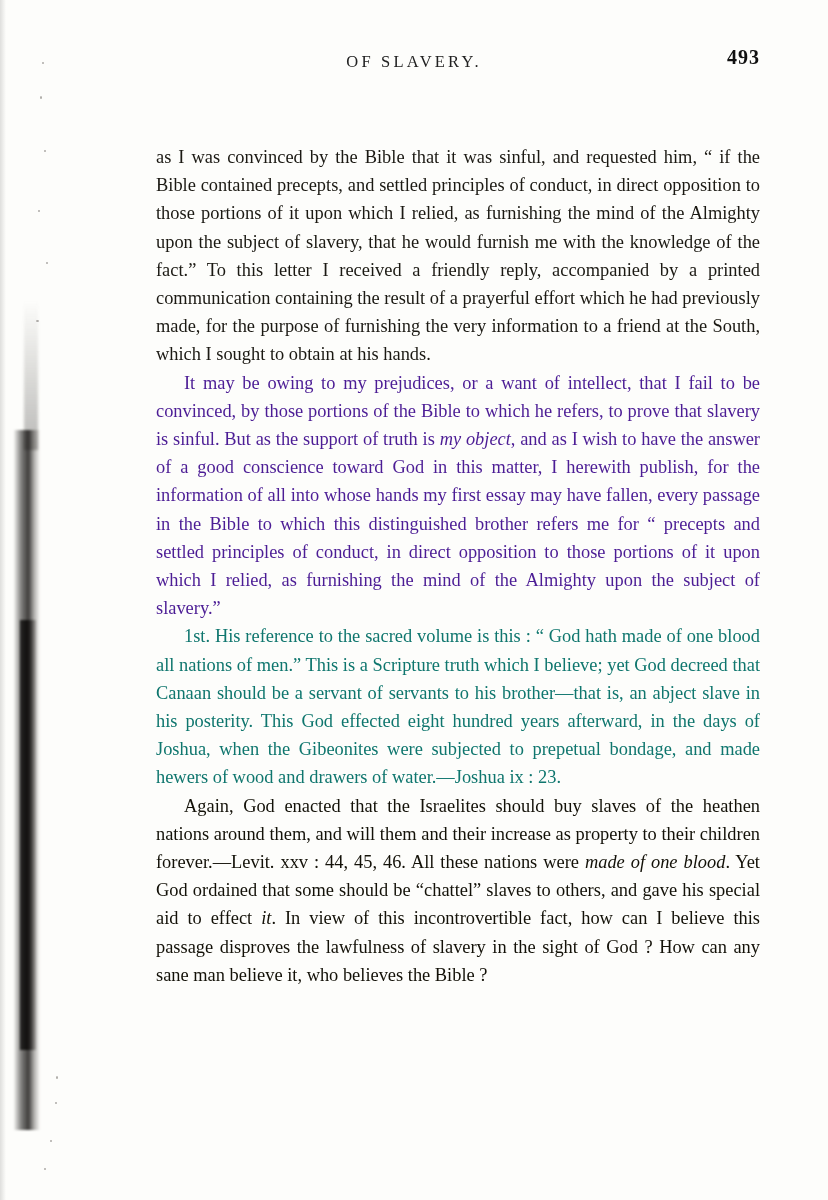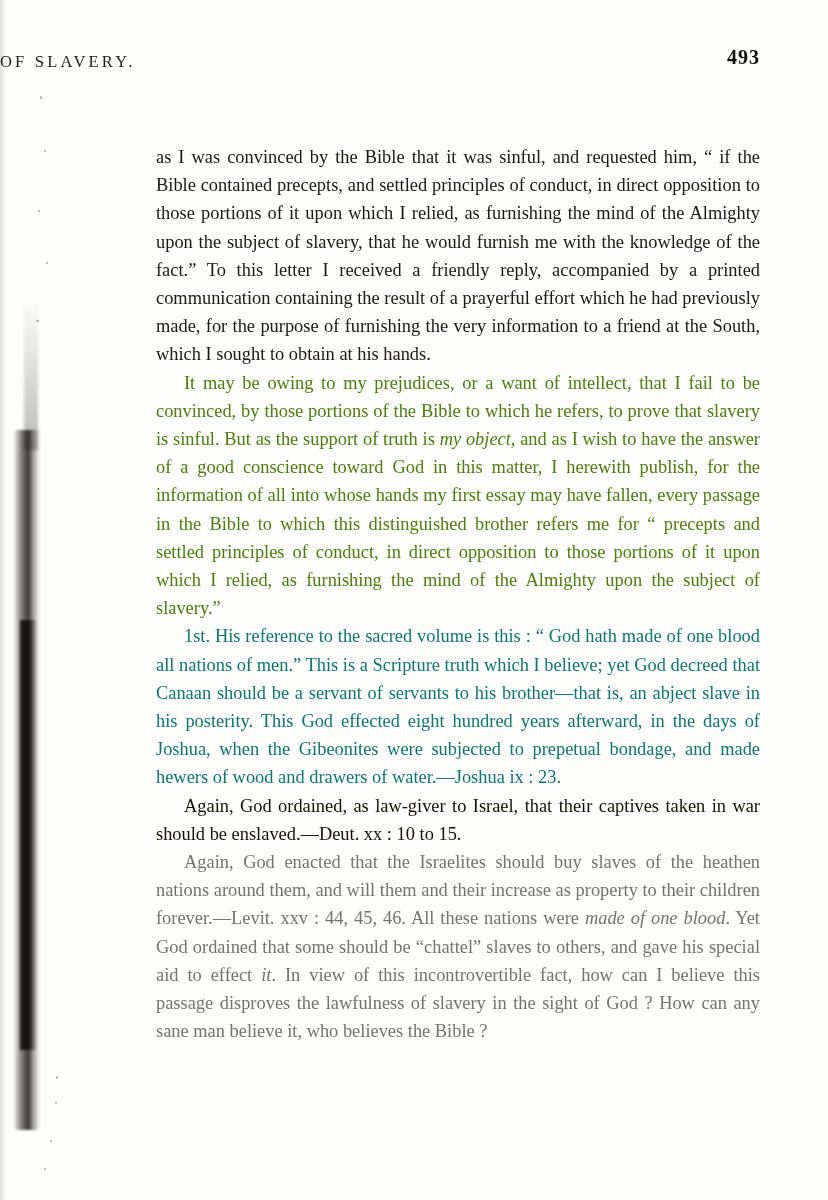--- a/index.html
+++ b/index.html
@@ -82,20 +82,21 @@
     position: absolute;
     left: 0;
     right: 0;
     top: 52px;
     height: 32px;
   }
   .running-head {
     position: absolute;
     left: 0;
     right: 0;
+    text-align: center;
     font-size: 16.5px;
     letter-spacing: 3.2px;
     font-variant: small-caps;
     color: #222;
     font-family: "Liberation Serif", serif;
   }
   .folio {
     position: absolute;
     right: 68px;
     top: -6px;
@@ -121,21 +122,21 @@
     text-justify: inter-word;
     color: #17150f;
     text-indent: 28px;
   }
   p.para.noindent { text-indent: 0; }
   p.para + p.para { margin-top: 0px; }
   .ital { font-style: italic; }
 
   
   .textblock p:nth-child(1) { color: #1b1913; }
-  .textblock p:nth-child(2) { color: #4d7c0f; }
+  .textblock p:nth-child(2) { color: #4c1d95; }
   .textblock p:nth-child(3) { color: #0f766e; }
   .textblock p:nth-child(4) { color: #131108; }
   .textblock p:nth-child(5) { color: #737373; }
   .textblock p:nth-child(6) { color: #100e05; }
   .textblock p:nth-child(7) { color: #0e0c04; }
 </style>
 </head>
 <body>
 
 <div class="page">
@@ -164,19 +165,18 @@
   </div>
 
   <div class="textblock">
 
     <p class="para noindent">as I was convinced by the Bible that it was sinful, and requested him, “ if the Bible contained precepts, and settled principles of conduct, in direct opposition to those portions of it upon which I relied, as furnishing the mind of the Almighty upon the subject of slavery, that he would furnish me with the knowledge of the fact.”   To this letter I received a friendly reply, accompanied by a printed communication containing the result of a prayerful effort which he had previously made, for the purpose of furnishing the very information to a friend at the South, which I sought to obtain at his hands.</p>
 
     <p class="para"><span>It may be owing to my prejudices, or a want of intellect, that I fail to be convinced, by those portions of the Bible to which he refers, to prove that slavery is sinful.   But as the support of truth is </span><span class="ital">my object</span><span>, and as I wish to have the answer of a good conscience toward God in this matter, I herewith publish, for the information of all into whose hands my first essay may have fallen, every passage in the Bible to which this distinguished brother refers me for “ precepts and settled principles of conduct, in direct opposition to those portions of it upon which I relied, as furnishing the mind of the Almighty upon the subject of slavery.”</span></p>
 
     <p class="para">1st.   His reference to the sacred volume is this : “ God hath made of one blood all nations of men.”   This is a Scripture truth which I believe; yet God decreed that Canaan should be a servant of servants to his brother—that is, an abject slave in his posterity.   This God effected eight hundred years afterward, in the days of Joshua, when the Gibeonites were subjected to prepetual bondage, and made hewers of wood and drawers of water.—Joshua ix : 23.</p>
 
-    <p class="para">Again, God ordained, as law-giver to Israel, that their captives taken in war should be enslaved.—Deut. xx : 10 to 15.</p>
 
     <p class="para"><span>Again, God enacted that the Israelites should buy slaves of the heathen nations around them, and will them and their increase as property to their children forever.—Levit. xxv : 44, 45, 46.   All these nations were </span><span class="ital">made of one blood</span><span>.   Yet God ordained that some should be “chattel” slaves to others, and gave his special aid to effect </span><span class="ital">it</span><span>.   In view of this incontrovertible fact, how can I believe this passage disproves the lawfulness of slavery in the sight of God ? How can any sane man believe it, who believes the Bible ?</span></p>
 
 
   </div>
 </div>
 
 </body></html>

